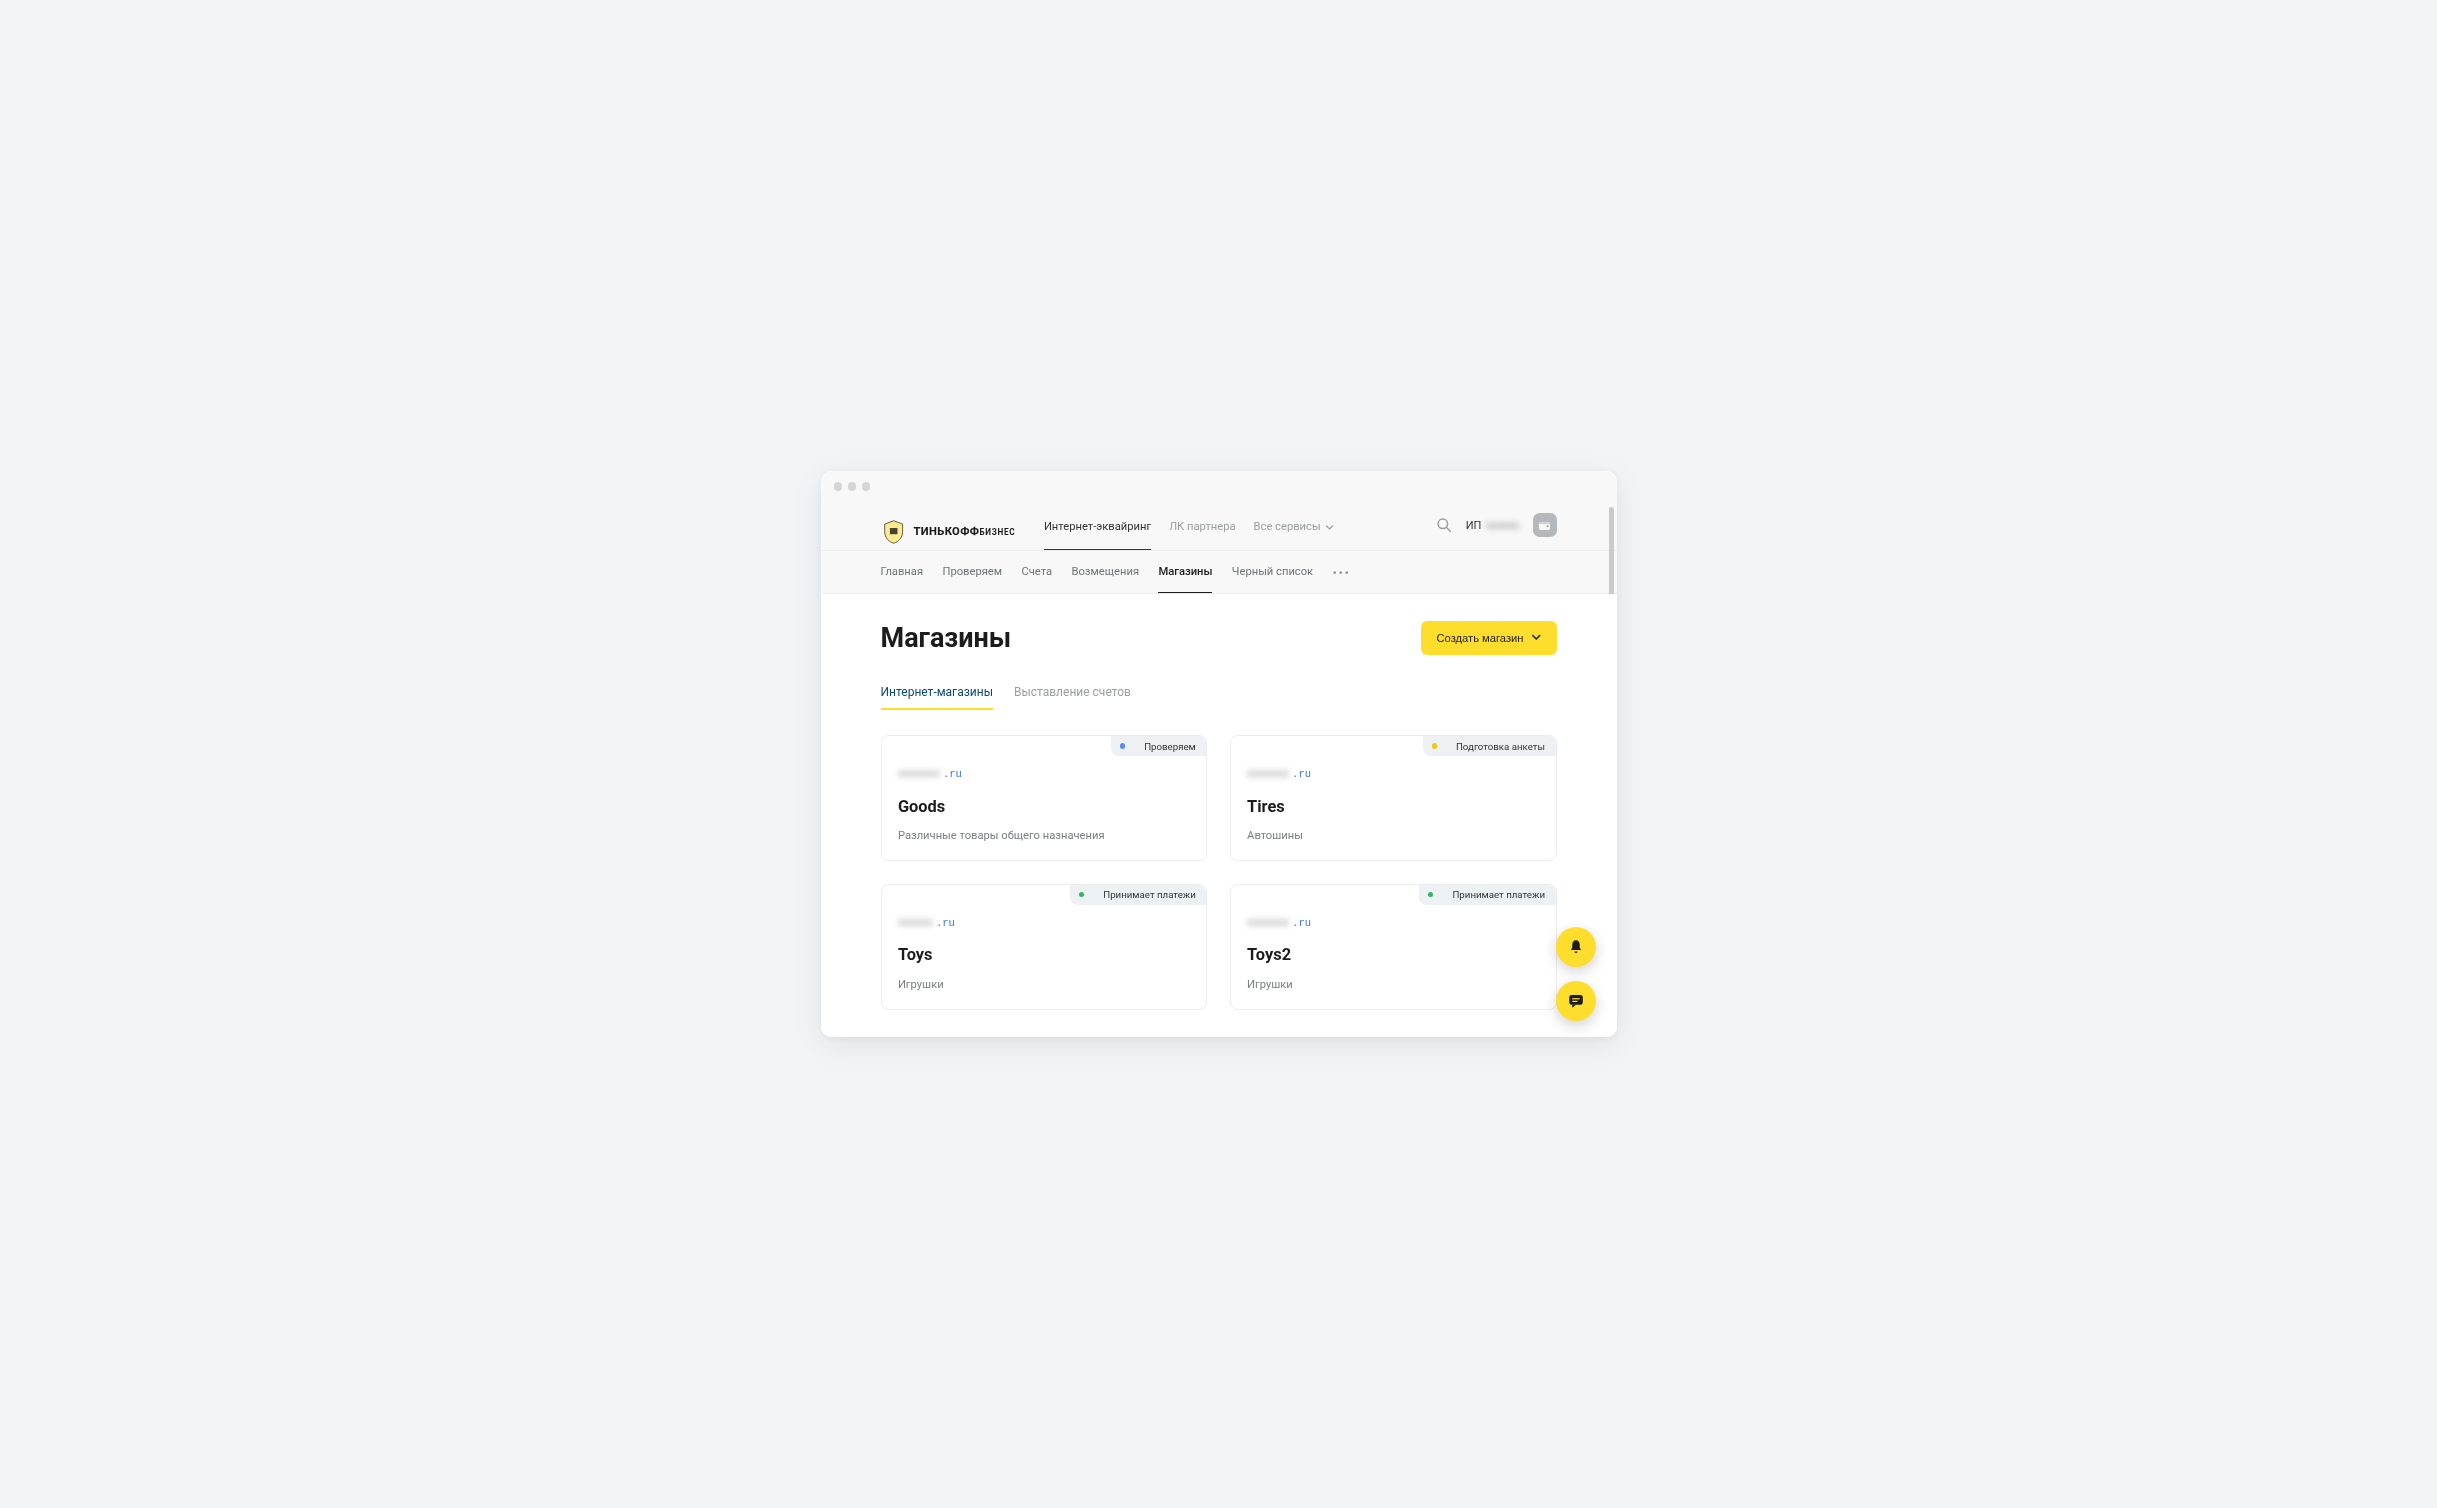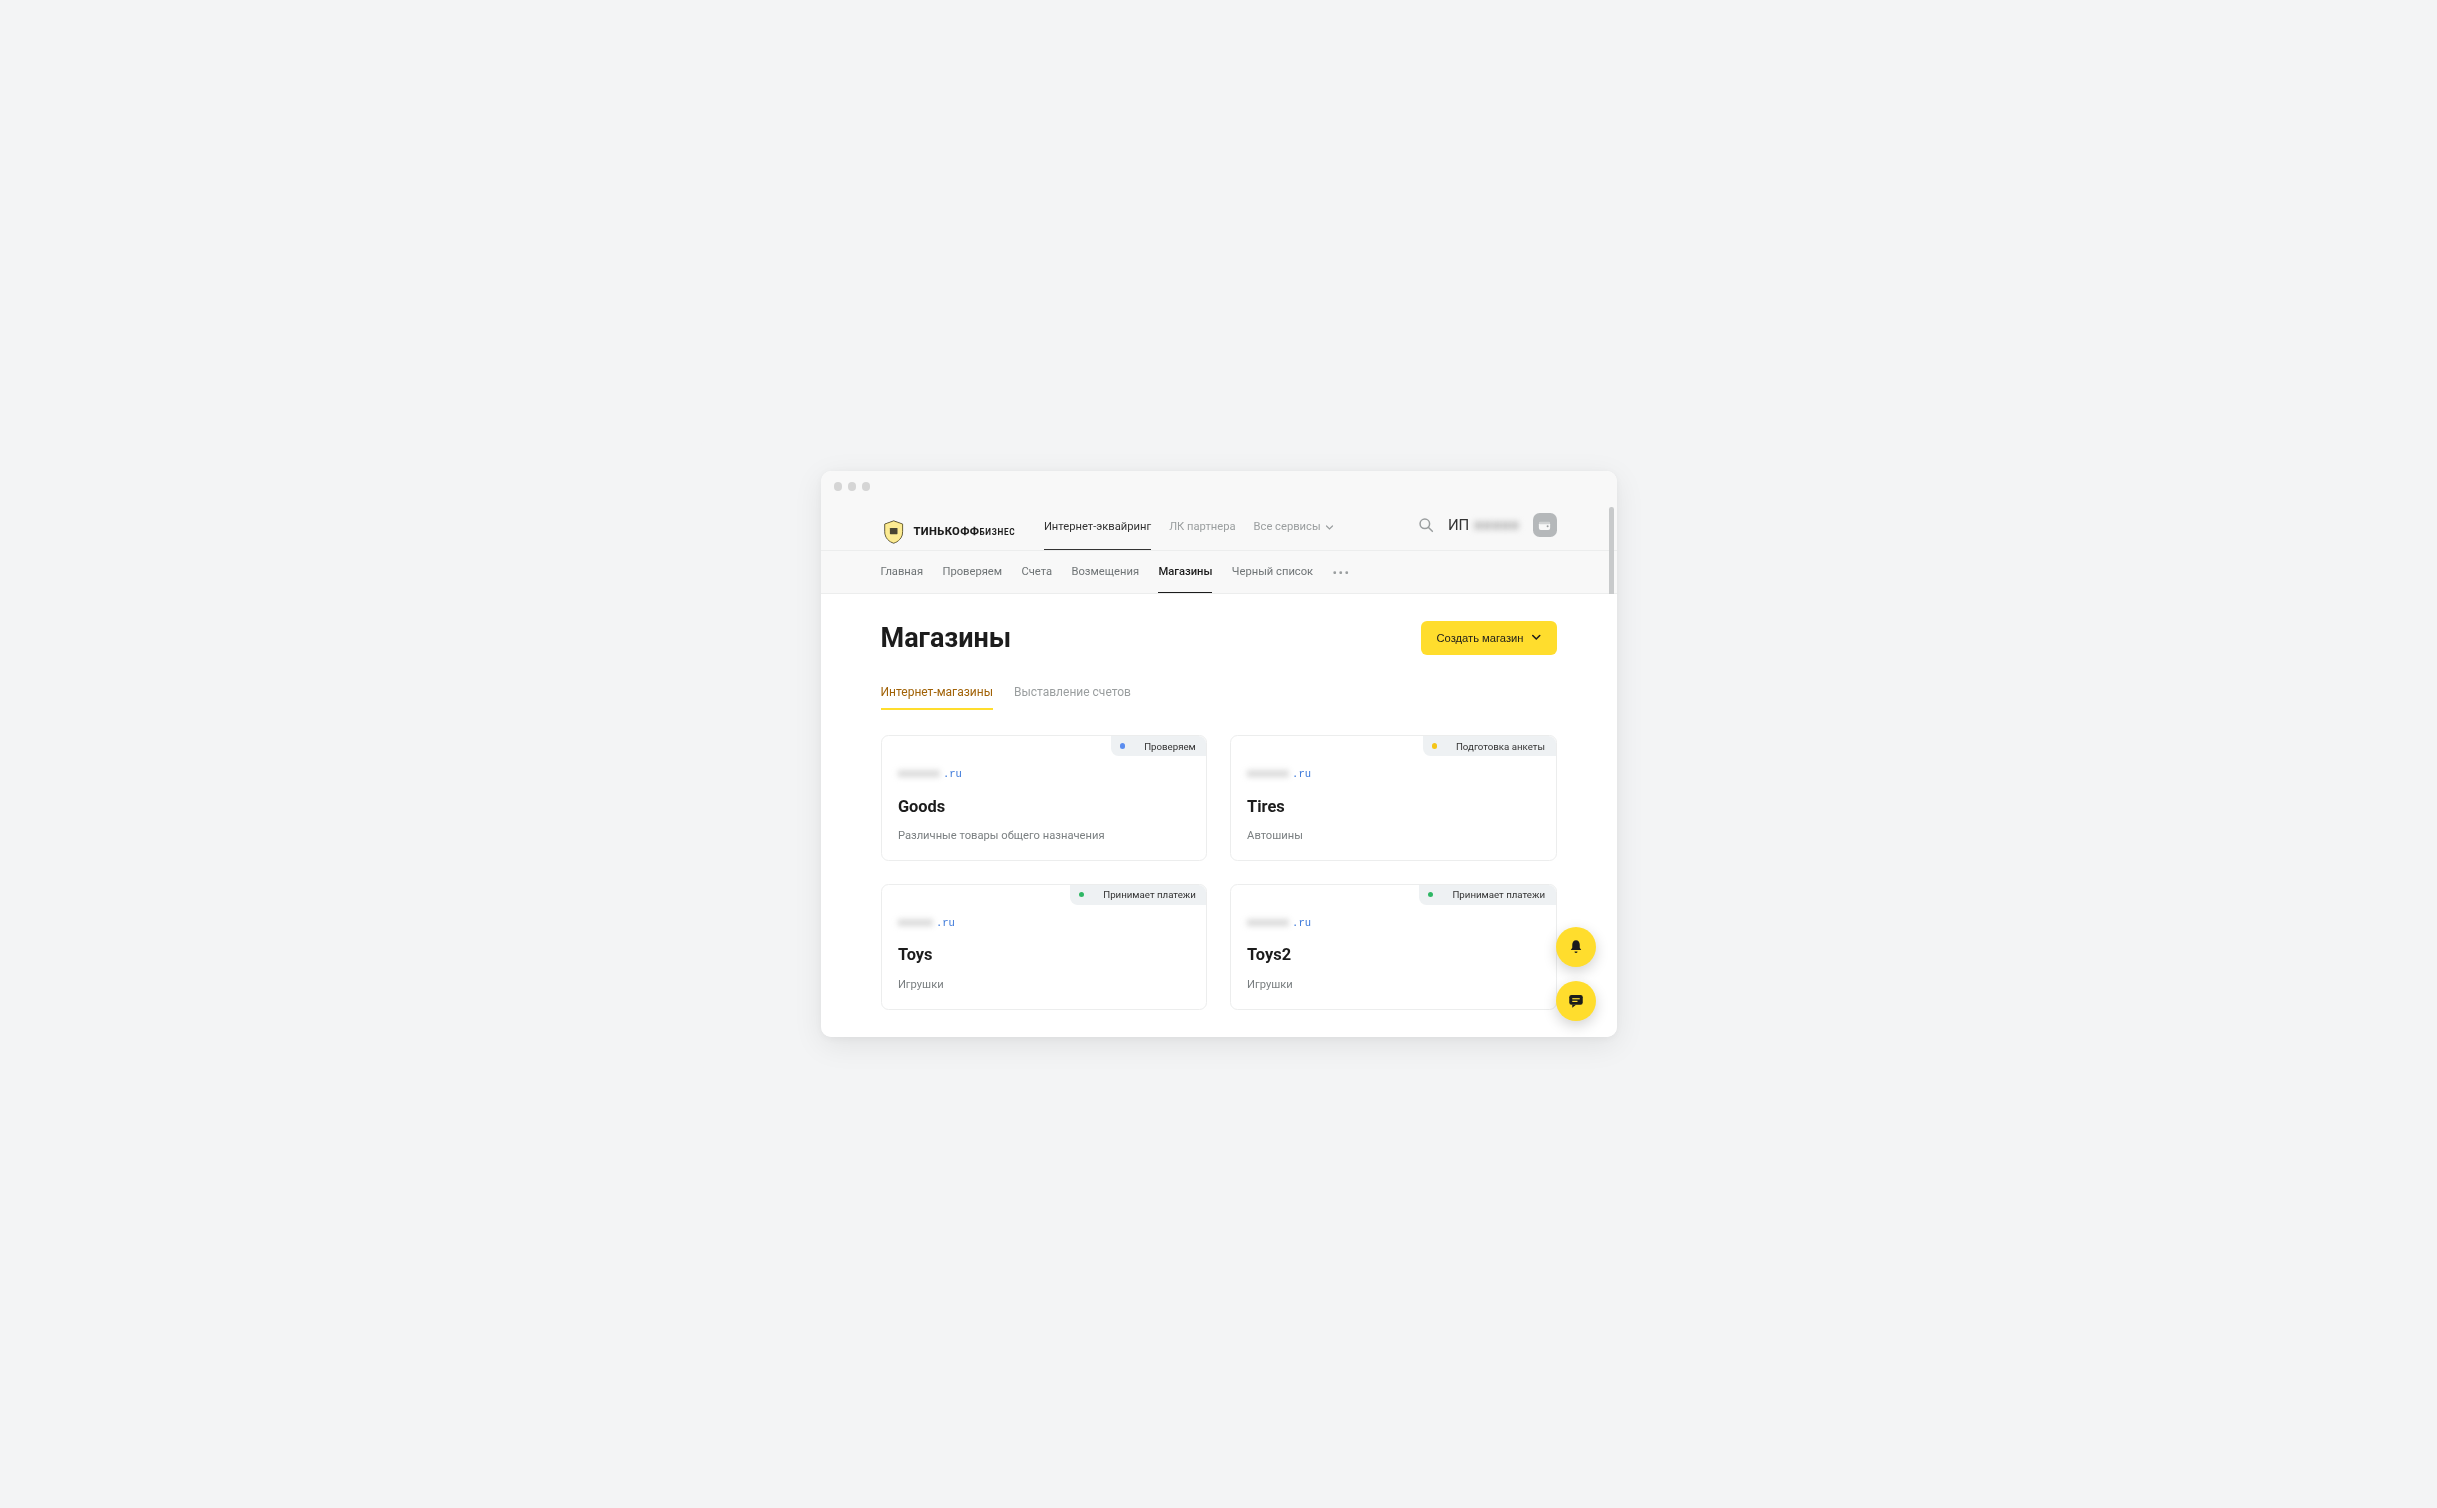--- a/index.html
+++ b/index.html
@@ -76,21 +76,21 @@
     padding: 7.5px 0 16.4px 0;
     cursor: pointer;
     border-bottom: 1.5px solid transparent;
     display:flex; align-items:center; gap:4.5px;
   }
   .main-nav-item.active { color:#333; border-bottom-color:#333; }
   .chev-down { width:9px; height:9px; display:inline-block; }
 
   .header-right { display:flex; align-items:center; gap:13.4px; padding-bottom: 12px;}
   .search-icon { width:16.4px; height:16.4px; color:#9a9e9f; cursor:pointer; }
-  .user-label { font-size:15px; color:#333; display:flex; align-items:flex-start; gap:4.5px;}
+  .user-label { font-size:11px; color:#333; display:flex; align-items:flex-start; gap:4.5px;}
   .blurred { filter: blur(3px); color:#b9b9b9; }
   .wallet-badge {
     width:24px; height:24px; border-radius:6.7px; background:#b5b8ba;
     display:flex; align-items:center; justify-content:center;
   }
 
   .sub-nav {
     display:flex;
     align-items:center;
     padding: 0 60px;
@@ -147,21 +147,21 @@
     border-bottom: none;
     margin-bottom: 25.4px;
   }
   .tab-item {
     font-size:12px;
     color:#9a9e9f;
     padding-bottom: 9px;
     cursor:pointer;
     border-bottom: 2.2px solid transparent;
   }
-  .tab-item.active { color:#a16207; border-bottom-color:#ffdd2d; }
+  .tab-item.active { color:#0c4a6e; border-bottom-color:#ffdd2d; }
 
   .cards-grid {
     display:grid;
     grid-template-columns: 1fr 1fr;
     gap: 22.4px;
   }
   .shop-card {
     position:relative;
     border:0.7px solid #eceded;
     border-radius:7.5px;

